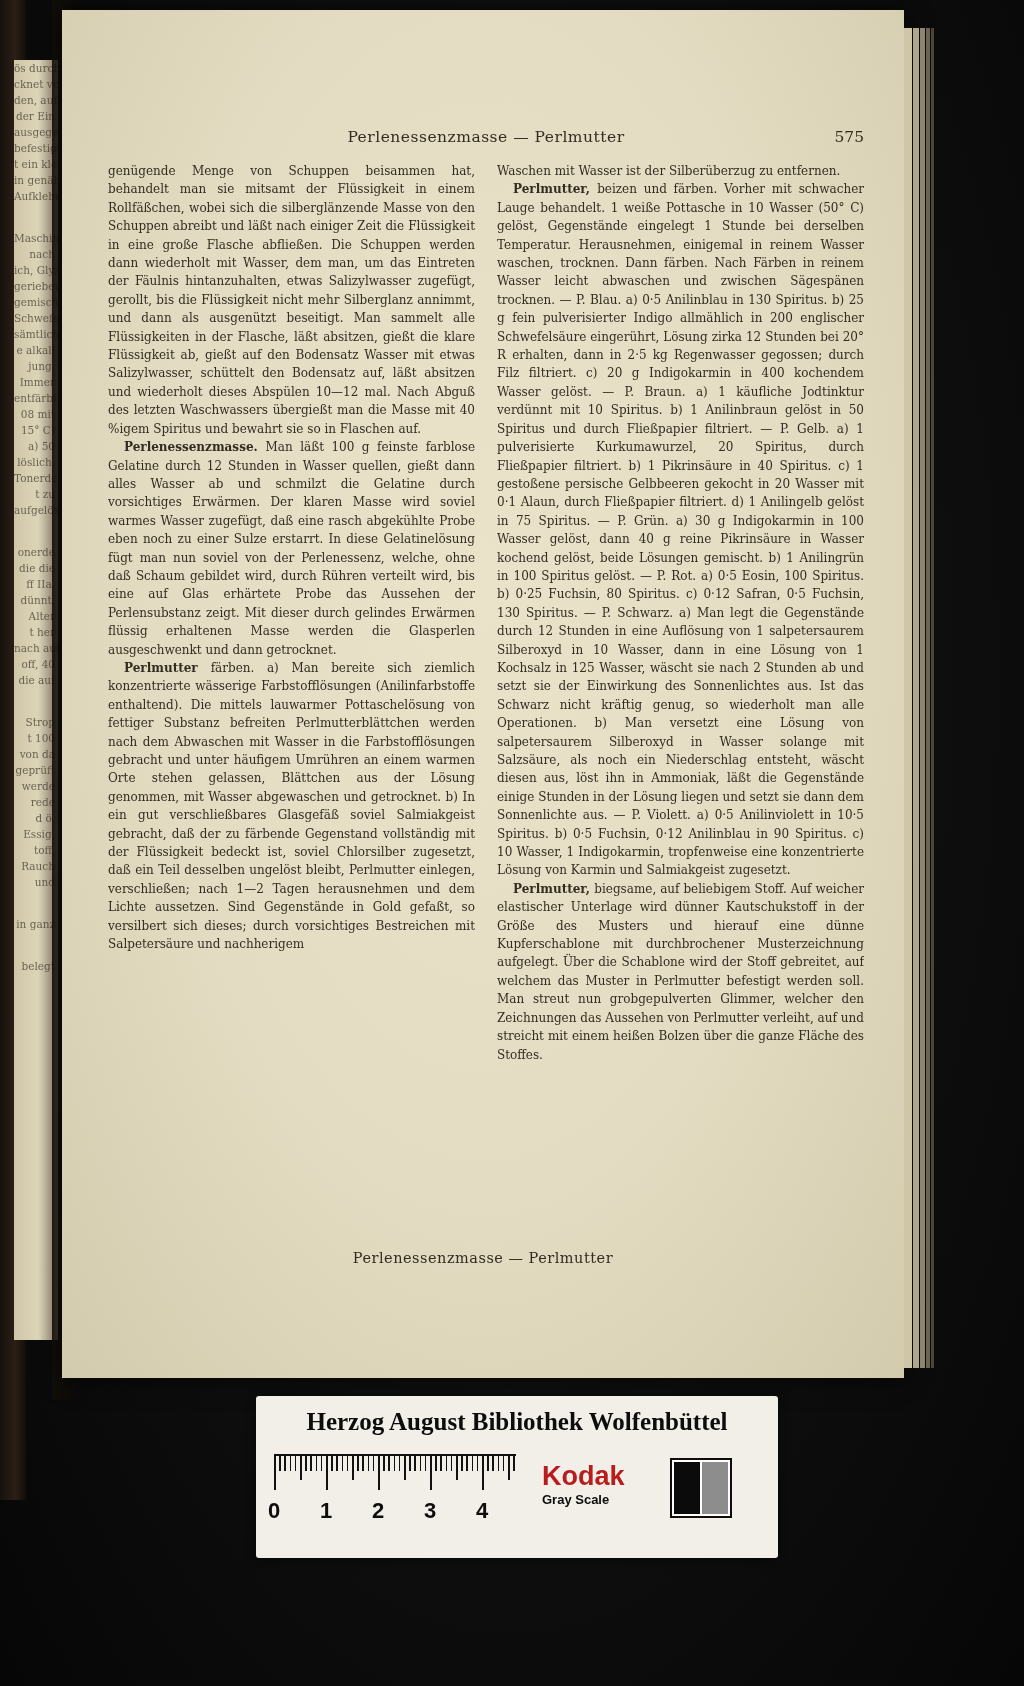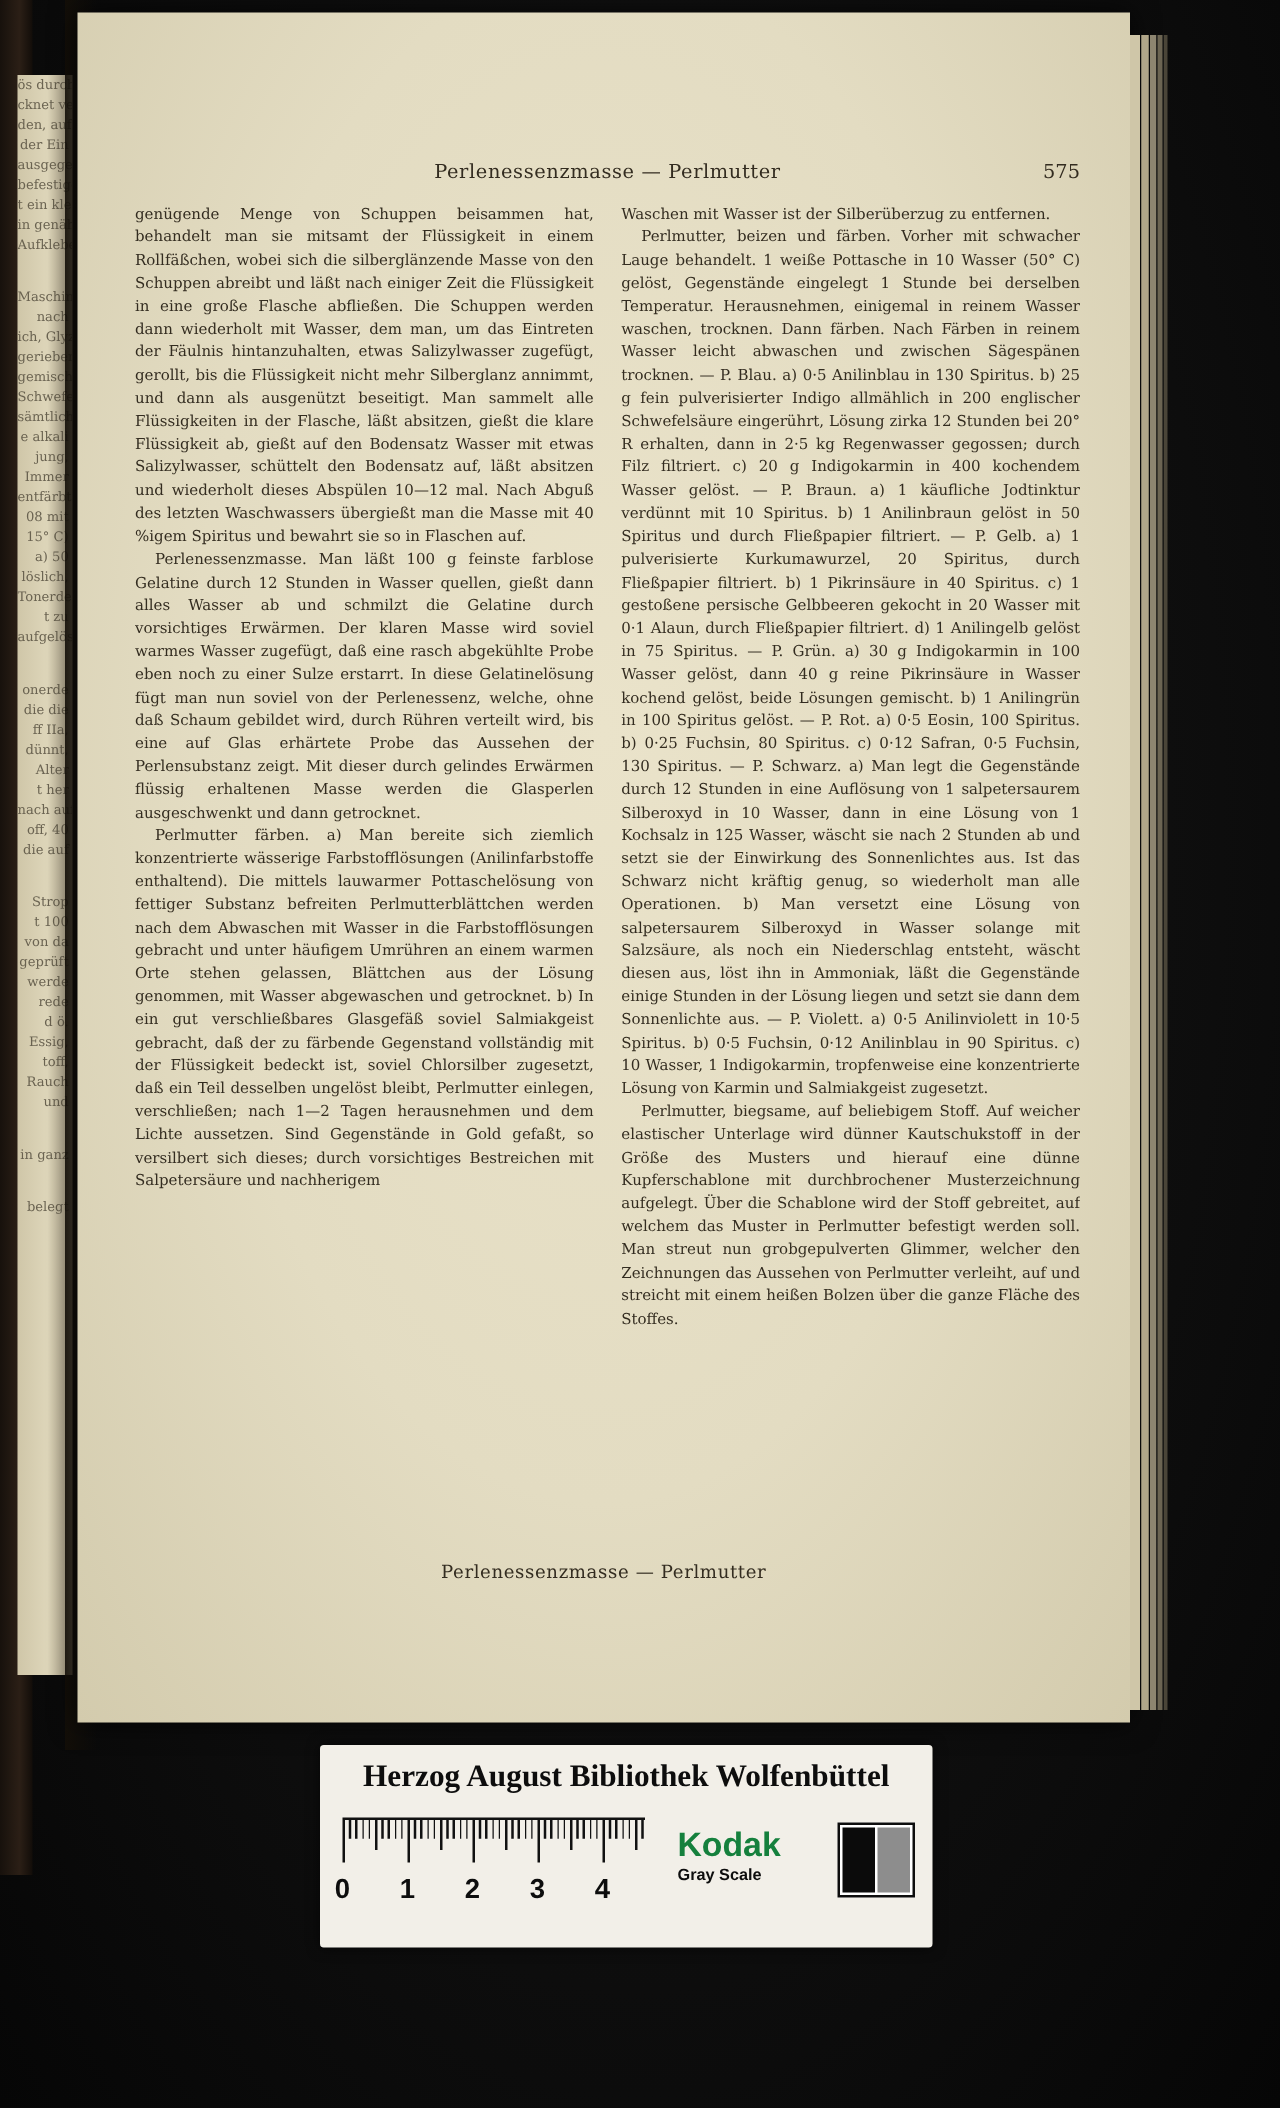--- a/index.html
+++ b/index.html
@@ -19,39 +19,39 @@
   .page{position:absolute;left:62px;top:10px;width:842px;height:1368px;
     background:radial-gradient(ellipse at 50% 42%, #eae3ca 0%, #e3dcc2 55%, #d3cbad 100%);
     box-shadow:0 0 22px rgba(0,0,0,.8);color:#332c20;}
   .page-header{position:absolute;top:118px;left:46px;right:40px;height:22px;font-size:15.5px;}
   .page-header .title{position:absolute;left:0;right:0;text-align:center;letter-spacing:.5px;}
   .page-header .pagenum{position:absolute;right:0;top:0;}
   .columns{position:absolute;top:152px;left:46px;right:40px;height:1080px;display:flex;gap:22px;}
   .col{flex:1 1 0;overflow:hidden;text-align:justify;font-size:12px;line-height:18.4px;height:100%;}
   .col p{margin:0;}
   .col p.indent{text-indent:16px;}
-  .col b{font-weight:400;}
+  .col b{font-weight:700;}
   .page-footer{position:absolute;top:1240px;left:0;right:0;text-align:center;font-size:14.5px;
     letter-spacing:.5px;}
   
   .pages-edge{position:absolute;top:28px;left:904px;width:40px;height:1340px;}
   .pages-edge .strip{position:absolute;top:0;bottom:0;}
   
   .ruler-card{position:absolute;left:256px;top:1396px;width:490px;height:162px;background:#f2efe8;
-    border-radius:3px;box-shadow:0 0 10px rgba(0,0,0,.6);}
+    border-radius:3px;box-shadow:0 0 10px rgba(0,0,0,.6);padding-left:32px;}
   .ruler-title{position:absolute;top:12px;left:0;right:0;text-align:center;
     font-family:"Liberation Serif", serif;font-weight:700;font-size:25px;color:#0d0d0d;}
   .ruler{position:absolute;left:18px;top:58px;width:250px;height:86px;}
   .ruler .baseline{position:absolute;left:0;top:0;width:242px;height:2px;background:#111;}
   .ruler .tick{position:absolute;top:2px;width:1.6px;background:#111;}
   .ruler .num{position:absolute;top:44px;width:20px;text-align:center;
     font-family:"Liberation Sans", sans-serif;font-weight:700;font-size:22px;color:#0d0d0d;}
   .kodak{position:absolute;left:286px;top:66px;width:190px;height:80px;}
   .kodak .kname{font-family:"Liberation Sans", sans-serif;font-weight:700;font-size:27px;
-    color:#15803d;line-height:28px;}
+    color:#b91c1c;line-height:28px;}
   .kodak .gscale{font-family:"Liberation Sans", sans-serif;font-weight:700;font-size:13px;
     color:#0d0d0d;margin-top:2px;}
   .chips{position:absolute;right:0;top:-4px;display:flex;border:2px solid #0d0d0d;background:#fff;padding:2px;gap:2px;}
   .chips .chip{width:26px;height:52px;}
   
   .caption{position:absolute;top:1628px;left:0;right:0;text-align:center;
     font-family:"Liberation Sans", sans-serif;font-size:25px;color:#efefef;}
 </style>
 </head>
 <body>

